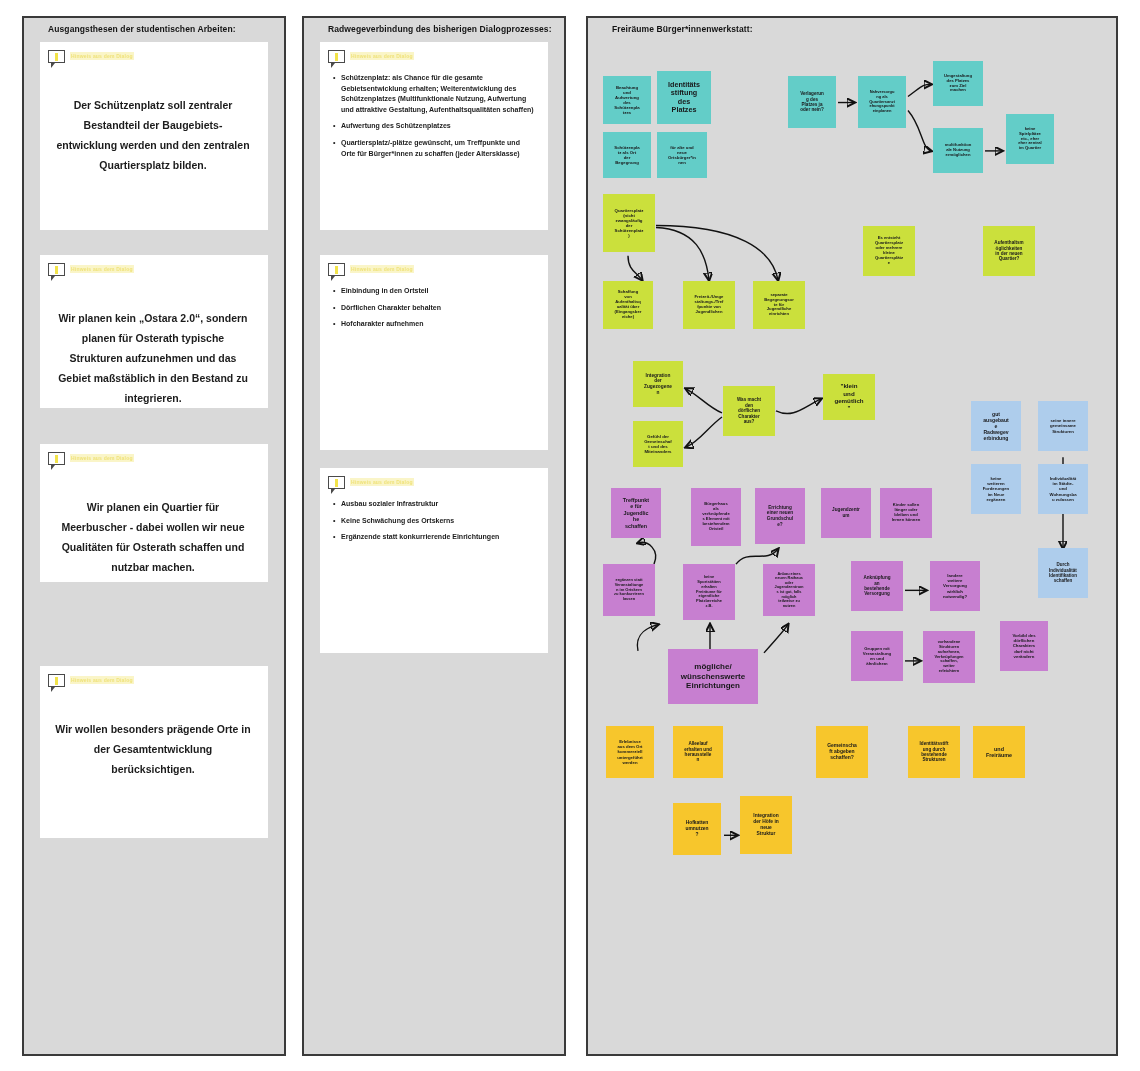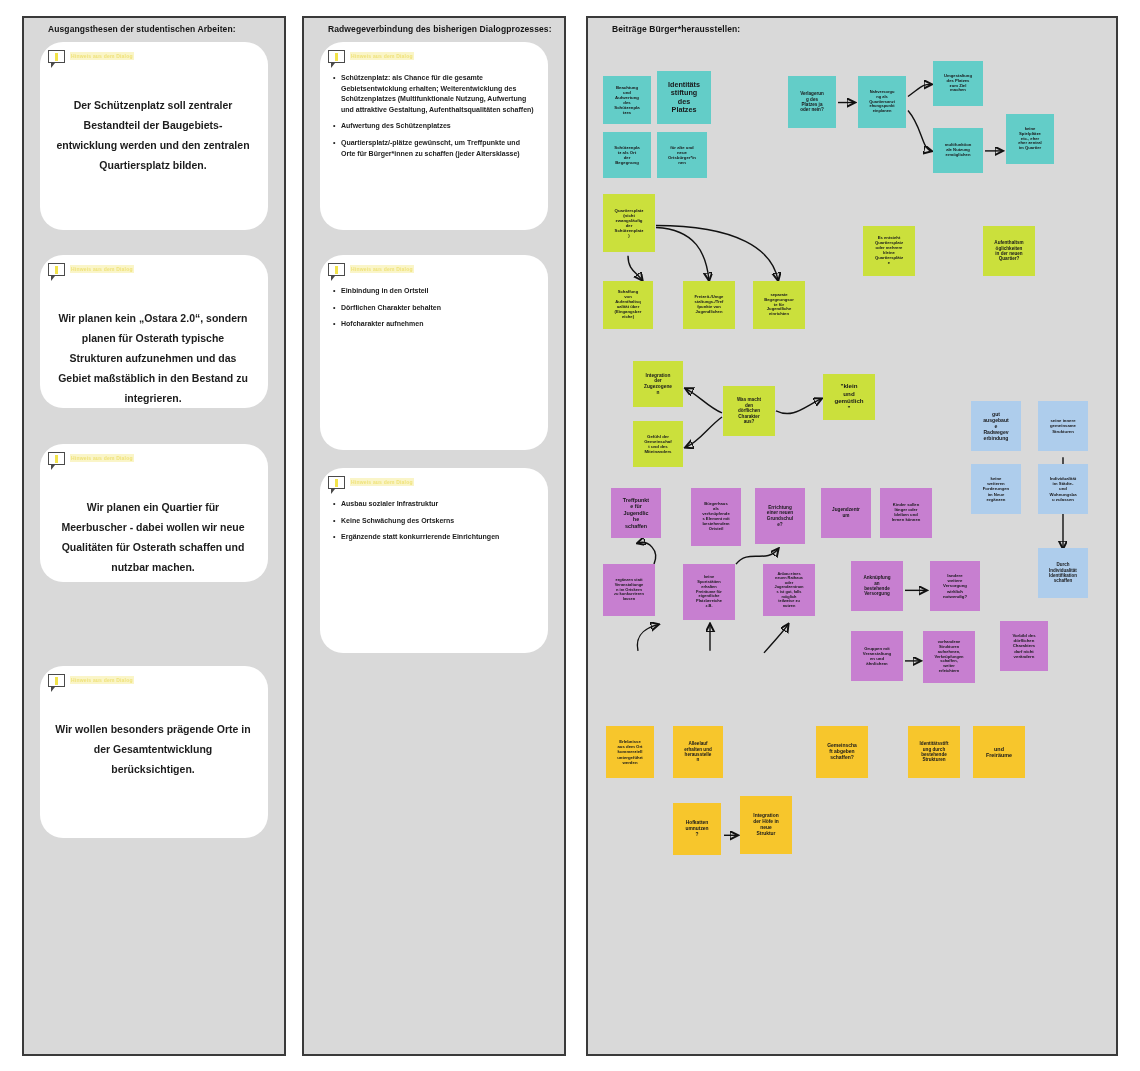--- a/index.html
+++ b/index.html
@@ -24,21 +24,20 @@
     padding:6px 0 5px 24px;
     white-space:nowrap;
   }
   
   .card{
     background:#ffffff;
     margin:0 8px 14px 8px;
     box-sizing:border-box;
     padding:7px 10px 12px 8px;
     position:relative;
-    border-radius:23px;
   }
   .card-head{display:flex;align-items:flex-start;gap:5px;height:20px;}
   .bubble{
     width:17px;height:13px;border:1.2px solid #4a4a4a;background:#fff;
     position:relative;box-sizing:border-box;flex:0 0 auto;margin-top:1px;
     display:flex;align-items:center;justify-content:center;
   }
   .bubble:after{
     content:"";position:absolute;left:2px;top:12px;
     width:0;height:0;border-left:4px solid #4a4a4a;border-bottom:5px solid transparent;
@@ -169,21 +168,21 @@
           <ul class="bullets">
             <li>Ausbau sozialer Infrastruktur</li>
             <li>Keine Schwächung des Ortskerns</li>
             <li>Ergänzende statt konkurrierende Einrichtungen</li>
           </ul>
         </div>
       </div>
   </div>
 
   <div class="col" style="left:586px;top:16px;width:532px;height:1040px;">
-    <div class="col-title">Beiträge Bürger*herausstellen:</div>
+    <div class="col-title">Freiräume Bürger*innenwerkstatt:</div>
     <div id="sticky-canvas" style="position:absolute;left:0;top:18px;right:0;bottom:0;">
       <svg class="links" viewBox="0 0 528 1010" preserveAspectRatio="none">
         <defs>
           <marker id="ah" markerWidth="7" markerHeight="7" refX="5.2" refY="3" orient="auto">
             <path d="M0,0 L6,3 L0,6 z" fill="#111" stroke="none"></path>
           </marker>
         </defs>
         <g id="connector-group">
             <path d="M 250,66 L 266,66" marker-end="url(#ah)"></path>
             <path d="M 320,60 C 334,50 334,48 343,48" marker-end="url(#ah)"></path>
@@ -228,20 +227,21 @@
         <div class="note purple" style="left: 23px; top: 452px; width: 50px; height: 50px; font-size: 5.4px;">Treffpunkte für Jugendliche schaffen</div>
         <div class="note purple" style="left: 103px; top: 452px; width: 50px; height: 58px; font-size: 4.2px;">Bürgerhaus als verknüpfendes Element mit bestehendem Ortsteil</div>
         <div class="note purple" style="left: 167px; top: 452px; width: 50px; height: 56px; font-size: 4.7px;">Errichtung einer neuen Grundschule?</div>
         <div class="note purple" style="left: 233px; top: 452px; width: 50px; height: 50px; font-size: 4.7px;">Jugendzentrum</div>
         <div class="note purple" style="left: 292px; top: 452px; width: 52px; height: 50px; font-size: 4.2px;">Kinder sollen länger oder bleiben und lernen können</div>
         <div class="note purple" style="left: 15px; top: 528px; width: 52px; height: 52px; font-size: 4px;">ergänzen statt Veranstaltungen im Ortskern zu konkurrieren lassen</div>
         <div class="note purple" style="left: 95px; top: 528px; width: 52px; height: 56px; font-size: 4px;">keine Sportstätten erhalten Freiräume für eigentliche Platzbereiche z.B.</div>
         <div class="note purple" style="left: 175px; top: 528px; width: 52px; height: 52px; font-size: 3.9px;">Anbau eines neuen Rathaus oder Jugendzentrums ist gut, falls möglich teilweise zu nutzen</div>
         <div class="note purple" style="left: 263px; top: 525px; width: 52px; height: 50px; font-size: 4.6px;">Anknüpfung an bestehende Versorgung</div>
         <div class="note purple" style="left: 342px; top: 525px; width: 50px; height: 50px; font-size: 4.3px;">landere weitere Versorgung wirklich notwendig?</div>
+        <div class="note purple" style="left: 80px; top: 613px; width: 90px; height: 55px; font-size: 8px;">mögliche/ wünschenswerte Einrichtungen</div>
         <div class="note purple" style="left: 263px; top: 595px; width: 52px; height: 50px; font-size: 4.3px;">Gruppen mit Veranstaltungen und ähnlichem</div>
         <div class="note purple" style="left: 335px; top: 595px; width: 52px; height: 52px; font-size: 4px;">vorhandene Strukturen aufnehmen, Verknüpfungen schaffen, weiter erleichtern</div>
         <div class="note purple" style="left: 412px; top: 585px; width: 48px; height: 50px; font-size: 4.3px;">Vorbild des dörflichen Charakters darf nicht verändern</div>
         <div class="note blue" style="left: 383px; top: 365px; width: 50px; height: 50px; font-size: 5.1px;">gut ausgebaute Radwegeverbindung</div>
         <div class="note blue" style="left: 450px; top: 365px; width: 50px; height: 50px; font-size: 4.3px;">seine innere gemeinsame Strukturen</div>
         <div class="note blue" style="left: 383px; top: 428px; width: 50px; height: 50px; font-size: 4.3px;">keine weiteren Forderungen im Neue ergänzen</div>
         <div class="note blue" style="left: 450px; top: 428px; width: 50px; height: 50px; font-size: 4.3px;">Individualität im Städte- und Wohnungsbau zulassen</div>
         <div class="note blue" style="left: 450px; top: 512px; width: 50px; height: 50px; font-size: 4.5px;">Durch Individualität Identifikation schaffen</div>
         <div class="note yellow" style="left: 18px; top: 690px; width: 48px; height: 52px; font-size: 4.3px;">Erlebnisse aus dem Ort kommerziell untergeführt werden</div>
         <div class="note yellow" style="left: 85px; top: 690px; width: 50px; height: 52px; font-size: 4.6px;">Alleelauf erhalten und herausstellen</div>

